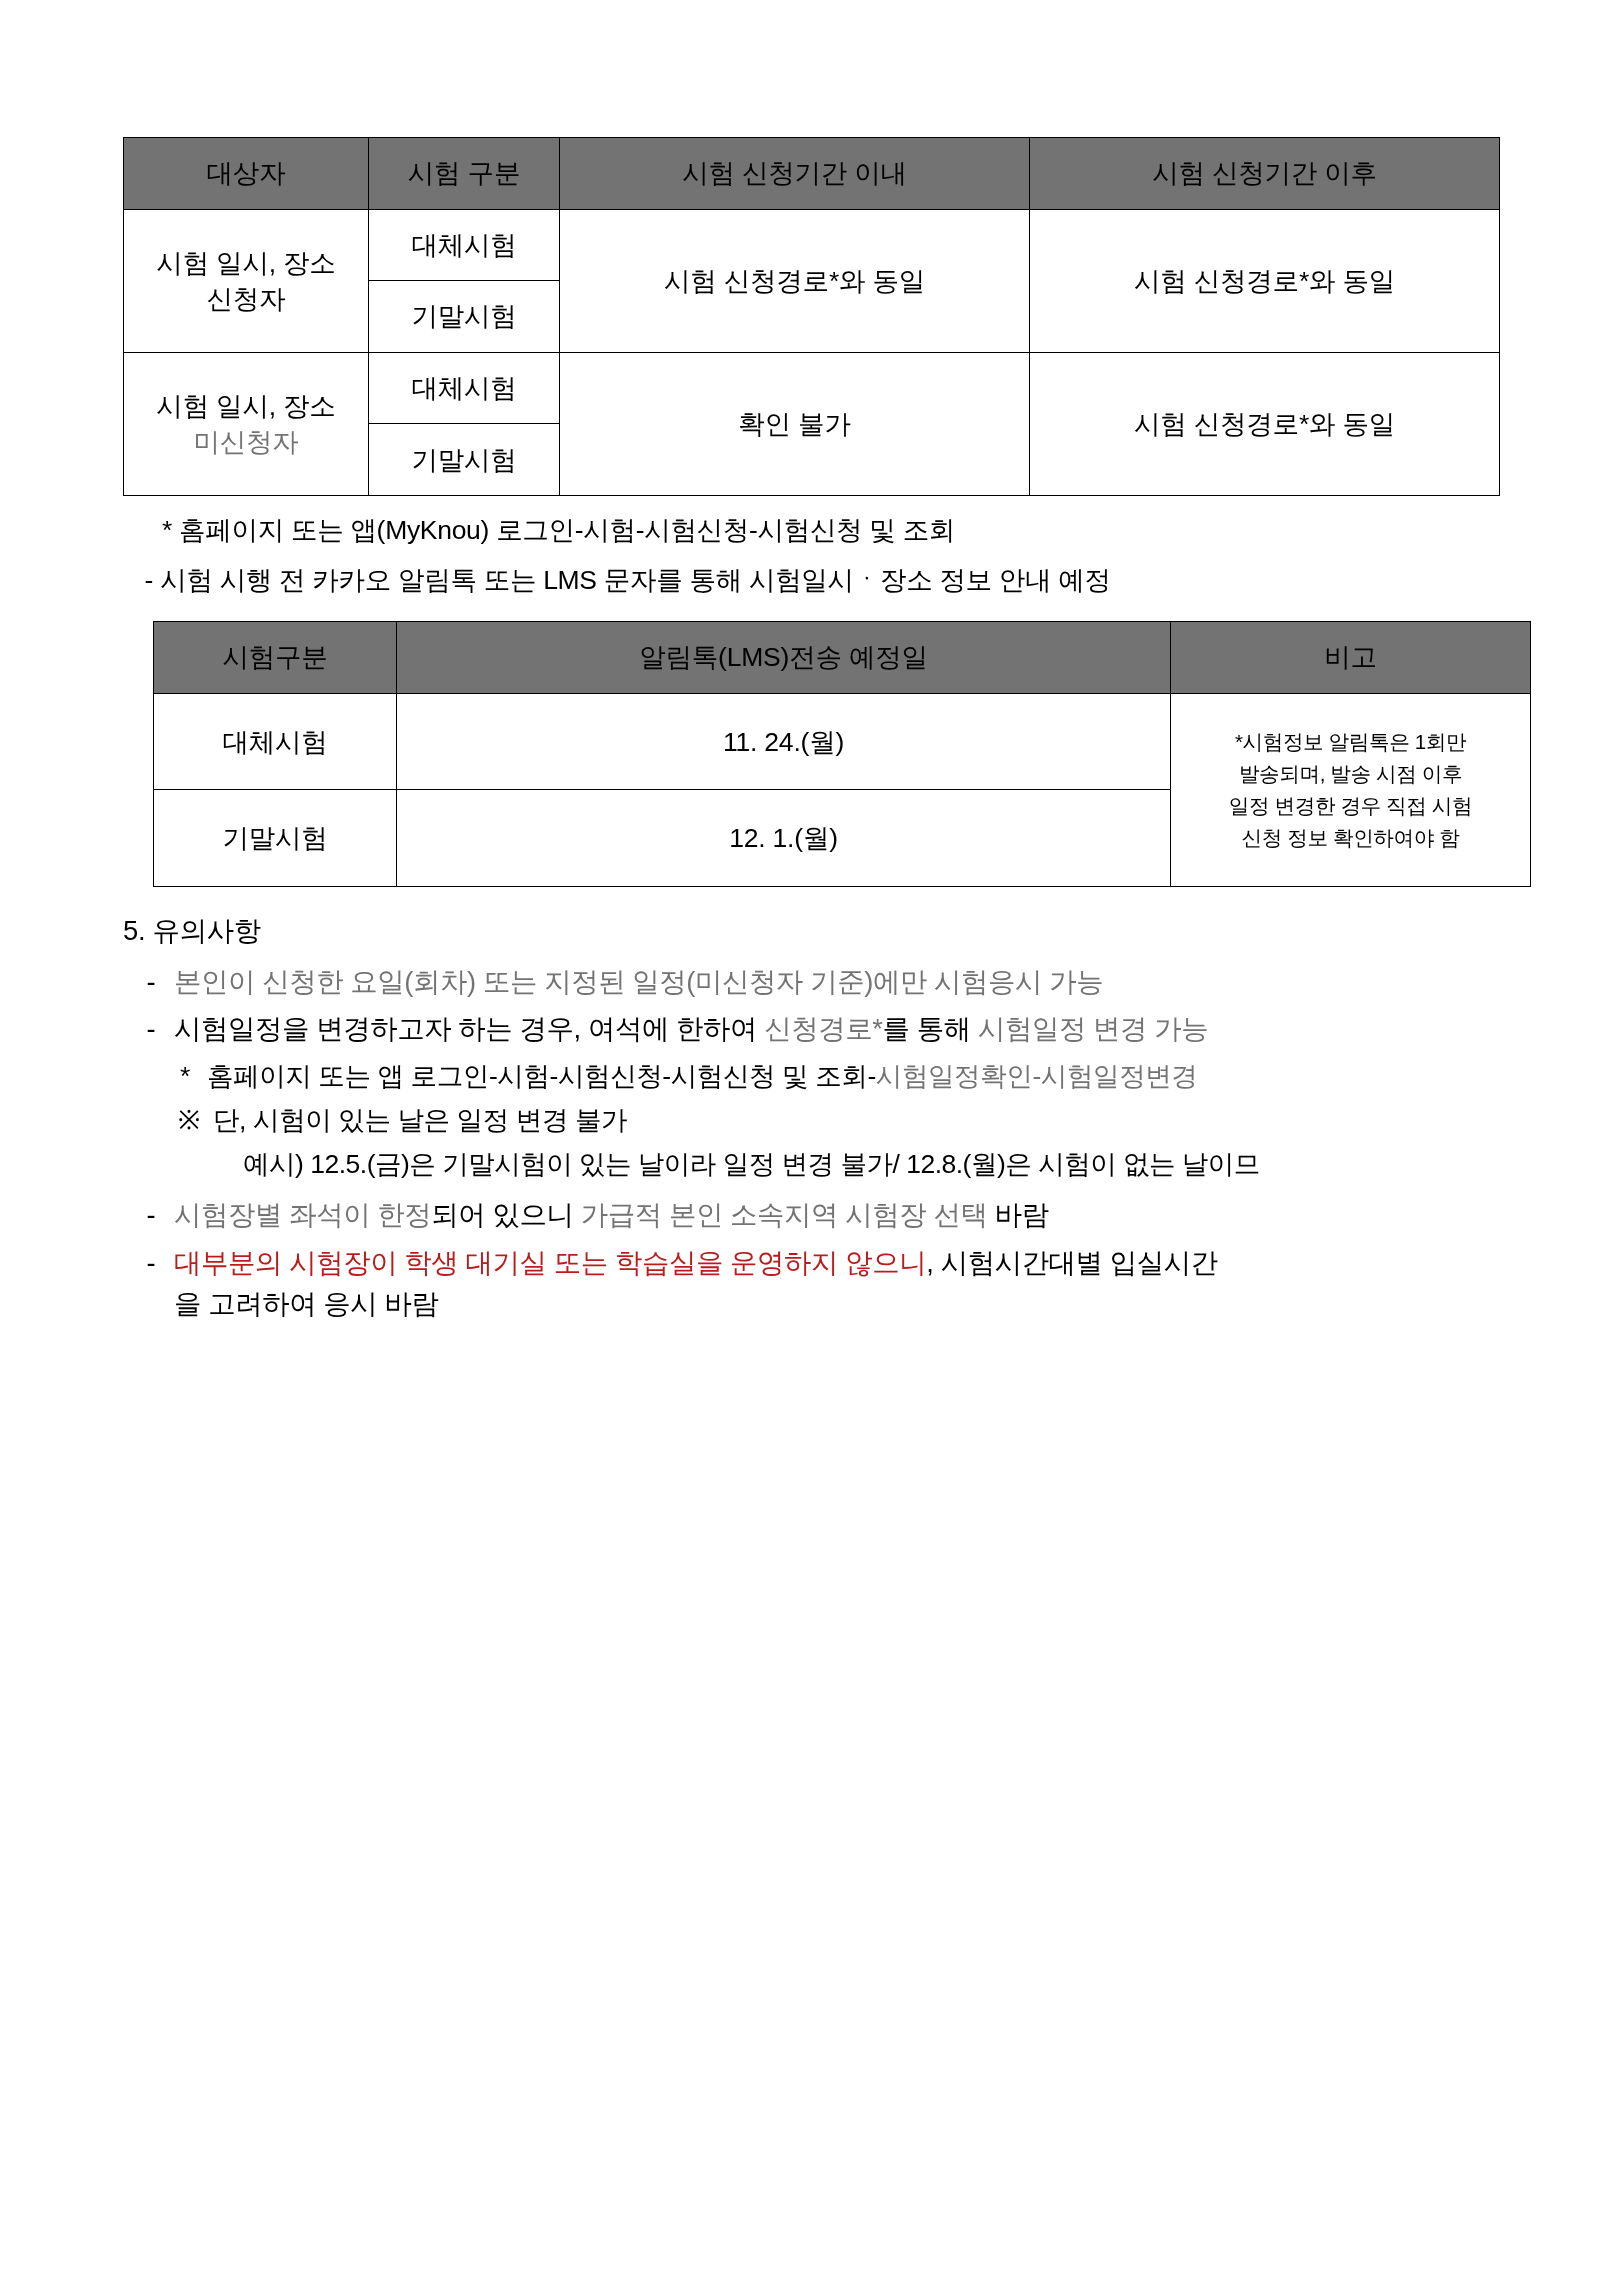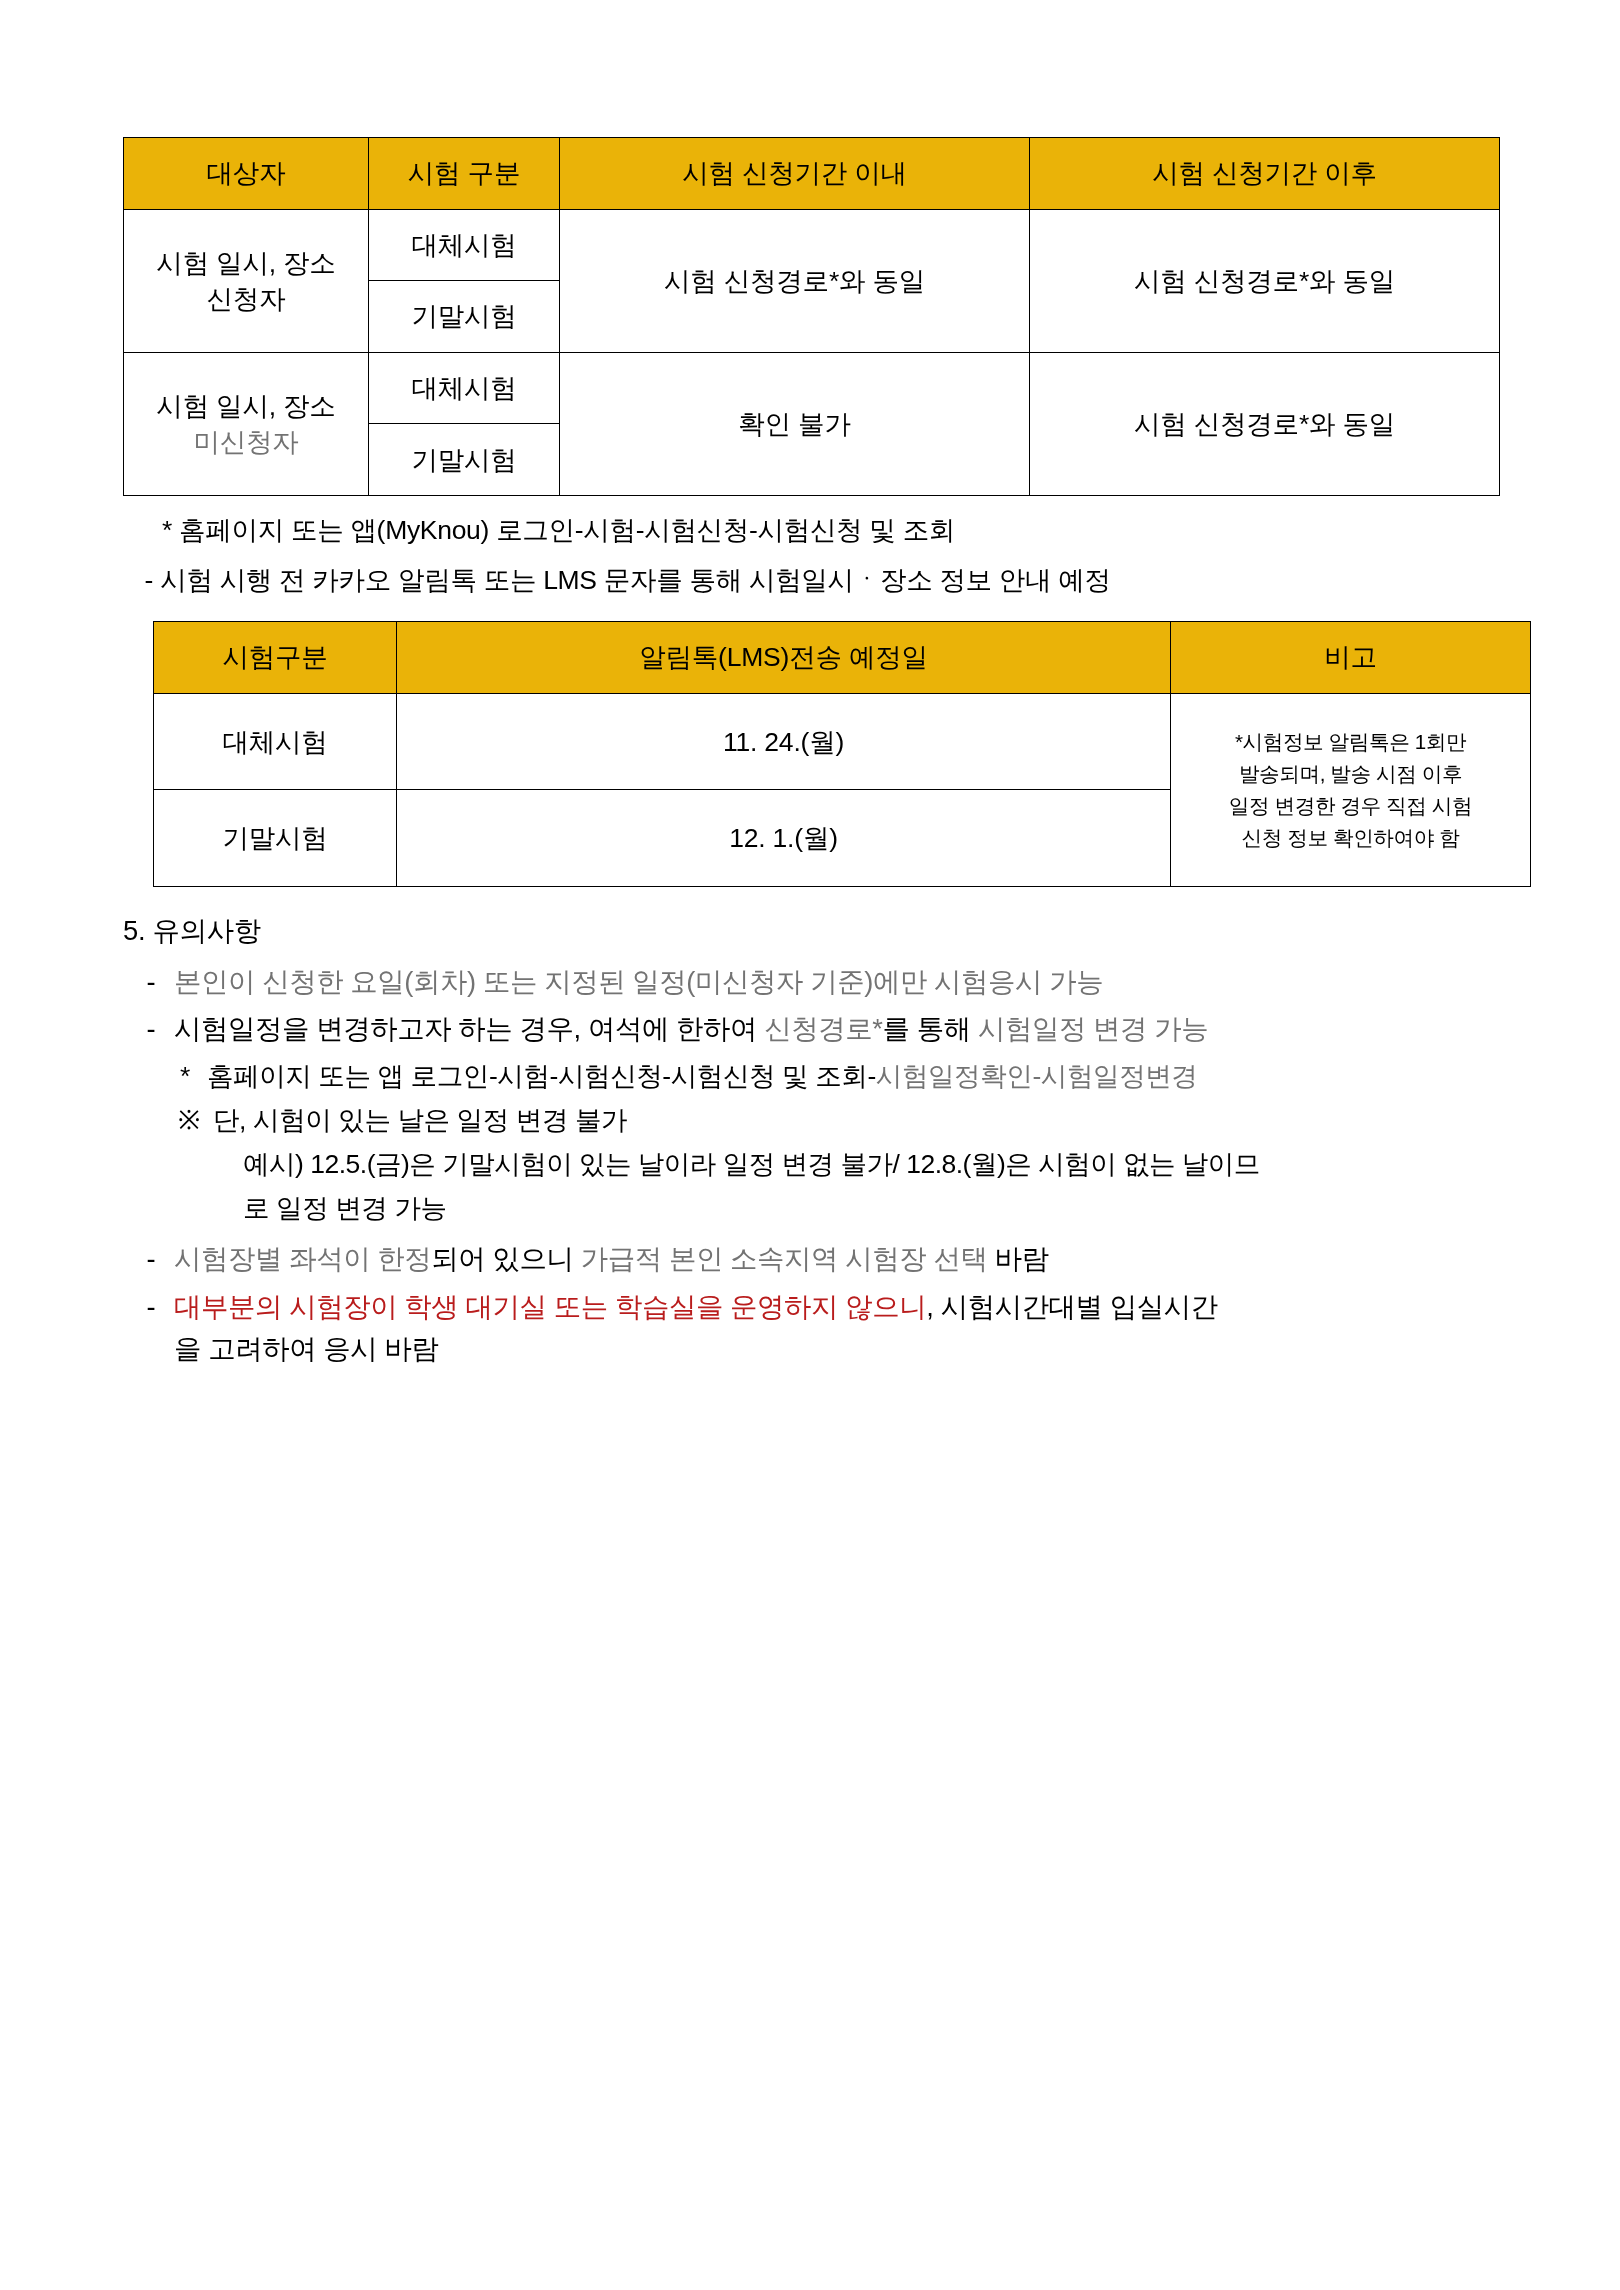--- a/index.html
+++ b/index.html
@@ -31,21 +31,21 @@
   table.doc-table td, table.doc-table th {
     border: 1.5px solid #000000;
     text-align: center;
     vertical-align: middle;
     font-size: 26.5px;
     font-weight: normal;
     padding: 9.8px 5.9px;
     letter-spacing: -0.2px;
   }
   table.doc-table thead td {
-    background: #eab308;
+    background: #737373;
     height: 51px;
   }
   .t1 td { height: 51px; }
   .blue { color: #737373; }
   .red  { color: #b91c1c; }
 
   
   .note-line {
     font-size: 26.5px;
     letter-spacing: -0.3px;
@@ -238,23 +238,20 @@
       </div>
 
       <div class="sub2">
         <span class="mark">※</span>
         <span>단, 시험이 있는 날은 일정 변경 불가</span>
       </div>
 
       <div class="example">
         <span class="cont">예시) 12.5.(금)은 기말시험이 있는 날이라 일정 변경 불가/ 12.8.(월)은 시험이 없는 날이므</span>
       </div>
-      <div class="example-2">
-        <span>로 일정 변경 가능</span>
-      </div>
 
       <div class="bullet" style="margin-top:9.8px">
         <span class="dash">-</span>
         <span class="blue">시험장별 좌석이 한정</span><span>되어 있으니 </span><span class="blue">가급적 본인 소속지역 시험장 선택</span><span> 바람</span>
       </div>
 
       <div class="bullet">
         <span class="dash">-</span>
         <span class="red">대부분의 시험장이 학생 대기실 또는 학습실을 운영하지 않으니</span><span>, 시험시간대별 입실시간</span>
         <div style="padding-left:0">을 고려하여 응시 바람</div>

